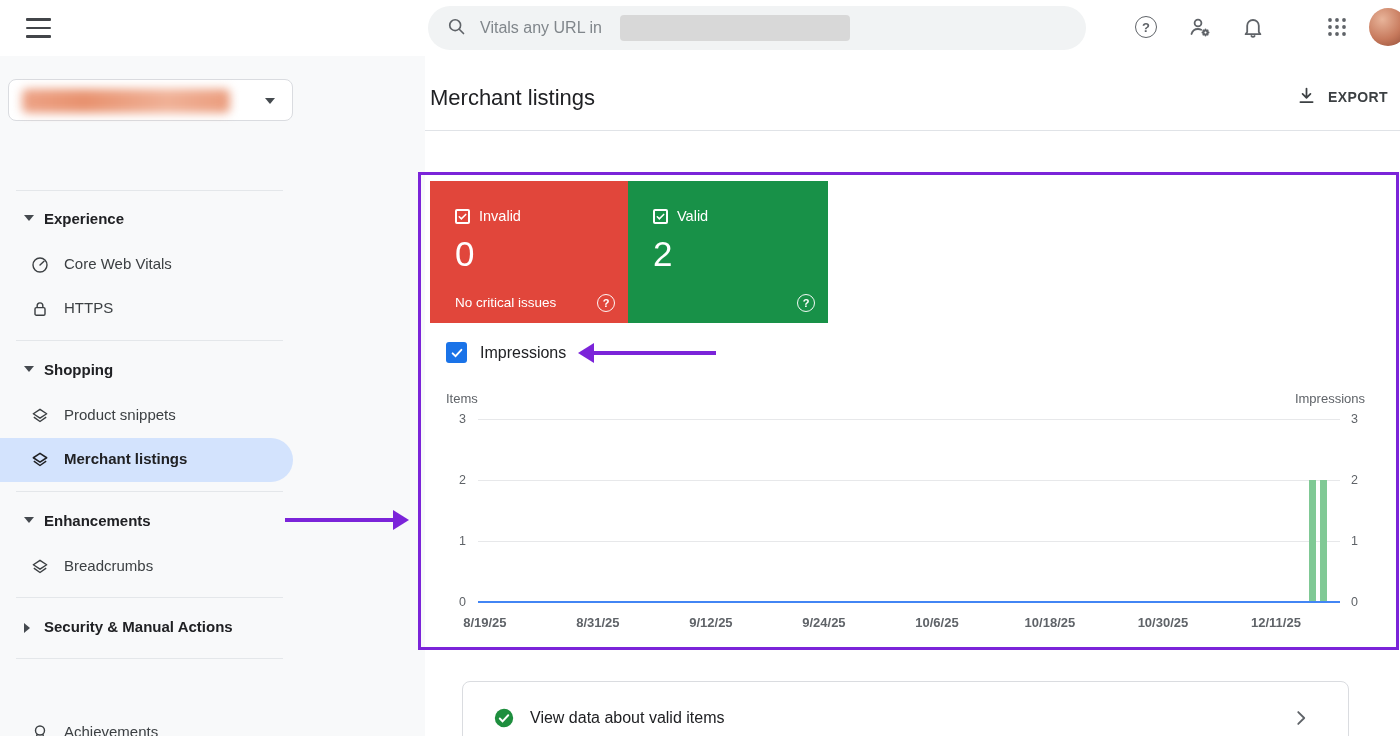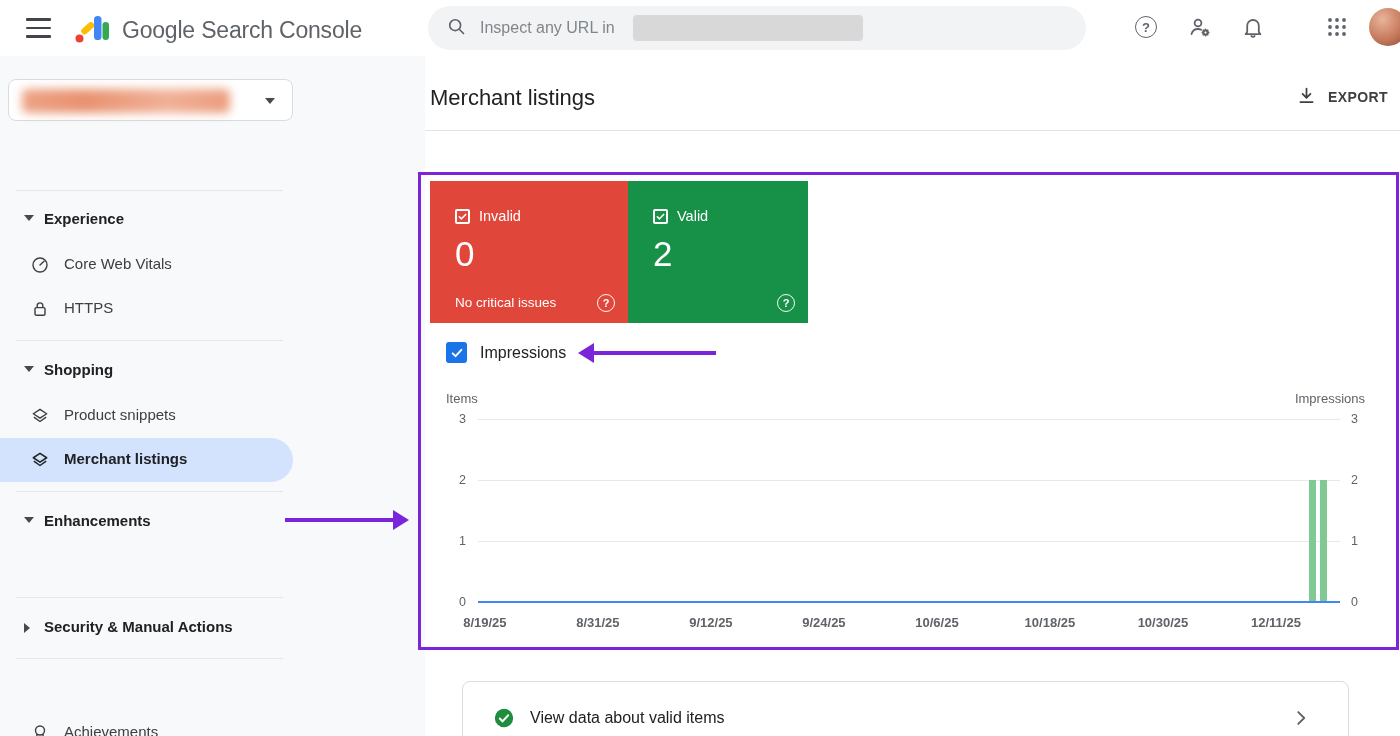--- a/index.html
+++ b/index.html
@@ -51,21 +51,21 @@
 
   
   .page-title { position:absolute; left:430px; top:85px; font-size:22px; font-weight:500; color:#202124; }
   .export { position:absolute; left:1296px; top:85px; display:flex; align-items:center; gap:11px; background:none; border:none;
     cursor:pointer; font-family:inherit; font-size:14px; font-weight:700; letter-spacing:.4px; color:#3c4043; }
   .export svg { width:21px; height:21px; }
   .title-divider { position:absolute; left:425px; top:130px; width:975px; height:1px; background:#e0e3e7; }
 
   .card { position:absolute; top:181px; height:142px; color:#fff; padding:27px 16px 0 25px; cursor:pointer; }
   .card-invalid { left:430px; width:198px; background:#e1463b; }
-  .card-valid   { left:628px; width:180px; background:#189148; }
+  .card-valid   { left:628px; width:200px; background:#189148; }
   .card-head { display:flex; align-items:center; gap:9px; }
   .card-checkbox { width:15px; height:15px; border:2px solid #fff; border-radius:2px;
     display:flex; align-items:center; justify-content:center; flex:0 0 auto; }
   .card-checkbox svg { width:11px; height:11px; }
   .card-label { font-size:14.5px; }
   .card-value { font-size:35px; font-weight:400; margin-top:12px; line-height:1; }
   .card-note { position:absolute; left:25px; bottom:13px; font-size:13.5px; }
   .card-help { position:absolute; right:13px; bottom:11px; width:18px; height:18px; border:1.7px solid rgba(255,255,255,.95);
     border-radius:50%; font-size:11px; font-weight:700; display:flex; align-items:center; justify-content:center; cursor:pointer; }
 
@@ -110,40 +110,29 @@
 </head>
 <body>
 
 <div class="header">
   <button class="hamburger">
     <span></span>
       <span></span>
       <span></span>
   </button>
 
-  <div class="logo">
-    <span>
-      <svg width="40" height="40" viewBox="0 0 40 40">
-        <rect x="22" y="8" width="7.5" height="24" rx="3.6" fill="#4285f4"></rect>
-        <rect x="30.5" y="14" width="6.5" height="18" rx="3.2" fill="#34a853"></rect>
-        <rect x="8" y="17" width="15" height="6.5" rx="3.2" transform="rotate(-42 15.5 20)" fill="#fbbc04"></rect>
-        <circle cx="7.5" cy="30.5" r="4" fill="#ea4335"></circle>
-      </svg>
-    </span>
-    <span class="logo-text">Google Search Console</span>
-  </div>
 
   <div class="searchbar">
     <span>
       <svg width="20" height="20" viewBox="0 0 24 24" fill="none" stroke="#5f6368" stroke-width="2" stroke-linecap="round">
         <circle cx="11" cy="11" r="6.5"></circle>
           <path d="M15.9 15.9L21 21"></path>
       </svg>
     </span>
-    <span class="search-placeholder">Inspect any URL in</span>
+    <span class="search-placeholder">Vitals any URL in</span>
     <span class="search-redacted"></span>
   </div>
 
   <button class="hicon" style="left:1132px">
     <span class="help-circle">?</span>
   </button>
 
   <button class="hicon" style="left:1186px">
     <span>
       <svg viewBox="0 0 24 24" fill="none" stroke="#5f6368" stroke-width="1.8" stroke-linecap="round">
@@ -245,20 +234,29 @@
     <span class="nav-label">Merchant listings</span>
   </div>
 
   <div class="sb-divider" style="top:435px"></div>
 
   <div class="nav-section" style="top:444px">
     <span class="sec-caret caret-down"></span>
     <span class="nav-section-label">Enhancements</span>
   </div>
 
+  <div class="nav-item" style="top:489px">
+    <span class="nav-icon">
+      <svg viewBox="0 0 24 24" fill="none" stroke="#3c4043" stroke-width="1.7" stroke-linejoin="round">
+        <path d="M12 4l8 5.3-8 5.3-8-5.3z"></path>
+        <path d="M4.6 13.4L12 18.6l7.4-5.2"></path>
+      </svg>
+    </span>
+    <span class="nav-label">Breadcrumbs</span>
+  </div>
 
   <div class="sb-divider" style="top:541px"></div>
 
   <div class="nav-section" style="top:550px">
     <span class="sec-caret caret-right"></span>
     <span class="nav-section-label">Security &amp; Manual Actions</span>
   </div>
 
   <div class="sb-divider" style="top:602px"></div>
 

